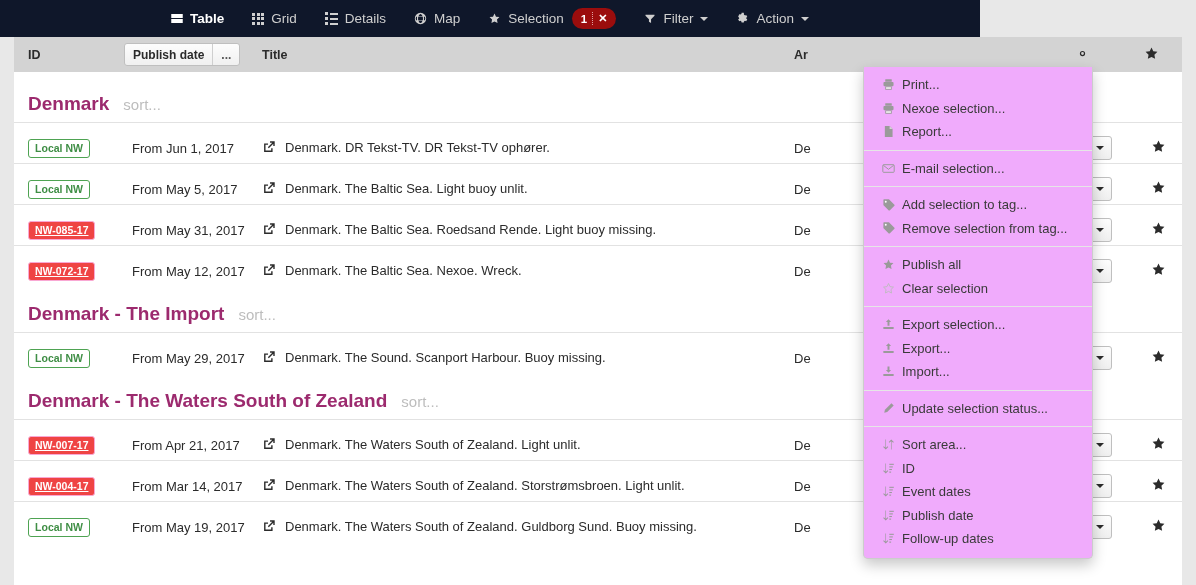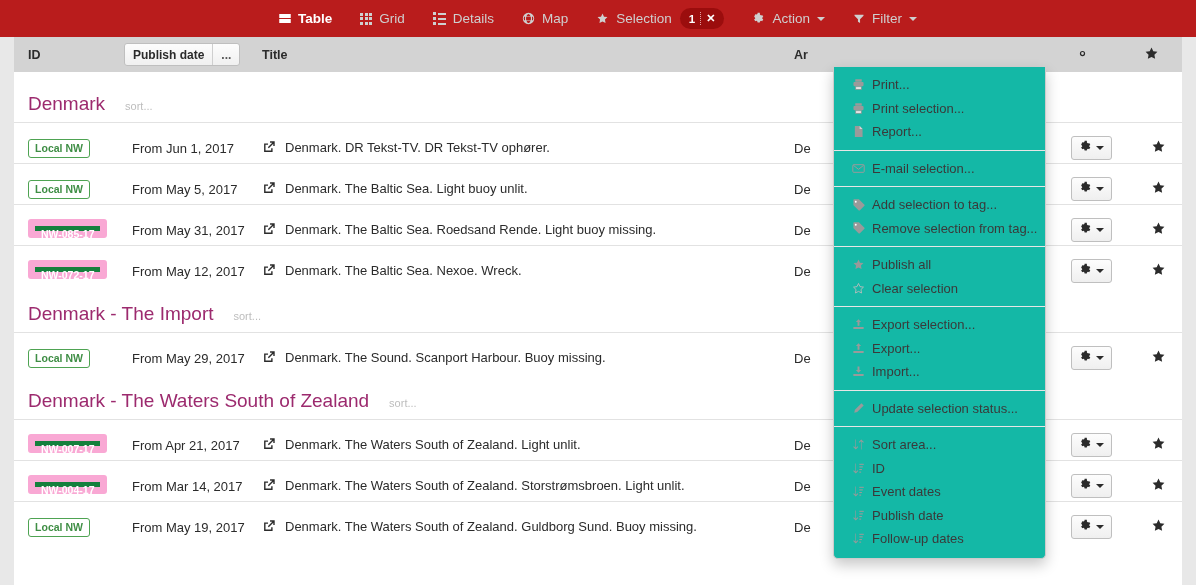--- a/index.html
+++ b/index.html
@@ -8,22 +8,22 @@
     width: 1196px; height: 585px;
     overflow: hidden;
     background: #e8e8e8;
     font-family: "Liberation Sans", sans-serif;
     -webkit-font-smoothing: antialiased;
   }
 
   
   .navbar {
     position: absolute; top: 0; left: 0;
-    width: 1196px; height: 37px;
-    background: #b91c1c;
+    width: 980px; height: 37px;
+    background: #0f172a;
     display: flex; align-items: center; justify-content: center;
     z-index: 40;
   }
   .nav-inner { display: flex; align-items: center; height: 37px; }
   .nav-item {
     display: flex; align-items: center;
     height: 37px;
     padding: 0 14px;
     color: #cfcfcf;
     font-size: 13.5px;
@@ -114,51 +114,51 @@
   }
   .sortbtn .lbl { padding: 0 8px; display:flex; align-items:center; font-size:12px; font-weight:bold; color:#2b2b2b; }
   .sortbtn .dots { padding: 0 8px; display:flex; align-items:center; font-size:12px; color:#555; border-left:1px solid #cfcfcf; }
 
   tbody tr.datarow { height: 41px; border-top: 1px solid #e2e2e2; }
   tbody tr.datarow td { font-size: 13px; color: #2b2b2b; padding: 11px 0 0 14px; vertical-align: middle; white-space: nowrap; overflow: hidden; margin-left: 39px; }
   td.ctr { text-align:center; padding: 0; }
 
   .grouprow td { padding: 0 0 0 14px; height: 46px; vertical-align: bottom; }
   .grouprow.first td { height: 50px; }
-  .gtitle { font-size: 19px; font-weight: normal; color: #9c2a6e; display:inline-block; padding-bottom:7px; }
-  .gsort  { font-size: 11px; color: #bdbdbd; margin-left: 20px; display:inline-block; padding-bottom:9px; }
+  .gtitle { font-size: 19px; font-weight: bold; color: #9c2a6e; display:inline-block; padding-bottom:7px; }
+  .gsort  { font-size: 15px; color: #bdbdbd; margin-left: 14px; display:inline-block; padding-bottom:9px; }
 
   .badge {
     display: inline-block;
     min-width: 62px; text-align:center;
     font-size: 10.5px; font-weight: bold;
     line-height: 17px; height: 19px;
     border-radius: 3px;
     padding: 0 6px;
   }
   .badge.local { background: #ffffff; border: 1px solid #4ea352; color: #3f8e45; }
-  .badge.nw    { background: #15803d; border: 7px solid #f9a8d4; color: #ffffff; text-decoration: underline; }
+  .badge.nw    { background: #ef4444; border: 1px solid #f9a8d4; color: #ffffff; text-decoration: underline; }
 
   .extlink { display:inline-block; vertical-align:-2px; margin-right: 9px; }
 
   .gearbtn {
     display: inline-flex; align-items: center; gap: 4px;
     border: 1px solid #bfbfbf; border-radius: 3px;
     background: linear-gradient(#fdfdfd,#efefef);
     height: 24px; padding: 0 7px;
     cursor: pointer;
   }
   .starcell { cursor: pointer; }
 
   
   .menu {
     position: absolute;
-    top: 30px; left: 833px;
-    width: 213px;
-    background: #14b8a6;
+    top: 30px; left: 863px;
+    width: 230px;
+    background: #f0abfc;
     border: 1px solid #cccccc;
     border-top: none;
     border-radius: 0 0 5px 5px;
     box-shadow: 0 6px 14px rgba(0,0,0,.22);
     padding: 6px 0 7px 0;
     z-index: 60;
   }
   .mitem {
     display: flex; align-items: center;
     height: 23.5px;
@@ -235,35 +235,35 @@
         </span>
         <span>Selection</span>
         <span class="sel-badge">
           <span class="num">1</span>
           <span class="divider"></span>
           <span class="xb">✕</span>
         </span>
       </div>
       <div class="nav-item">
         <span class="nico">
+          <svg width="12" height="12" viewBox="0 0 16 16" fill="currentColor">
+            <path d="M2 2.3h12v1.2L9.4 8.2v5.2l-2.8-1.6V8.2L2 3.5z"></path>
+          </svg>
+        </span>
+        <span>Filter</span>
+        <span class="caret-d"></span>
+      </div>
+      <div class="nav-item">
+        <span class="nico">
           <svg width="13" height="13" viewBox="0 0 16 16" fill="currentColor">
             <path d="M8 5.4a2.6 2.6 0 1 0 0 5.2 2.6 2.6 0 0 0 0-5.2zm0 3.9a1.3 1.3 0 1 1 0-2.6 1.3 1.3 0 0 1 0 2.6z"></path>
             <path d="M13.9 9l-1.25-.72c.06-.25.1-.51.1-.78s-.04-.53-.1-.78L13.9 6l-1.35-2.33-1.37.5a4.9 4.9 0 0 0-1.34-.78L9.6 1h-2.7l-.24 1.4c-.49.18-.94.44-1.34.78l-1.37-.5L2.6 6l1.25.72c-.6.25-.1.51-.1.78s.4.53.1.78L2.6 9l1.35 2.33 1.37-.5c.4.34.85.6 1.34.78l.24 1.4h2.7l.24-1.4c.49-.18.94-.44 1.34-.78l1.37.5z"></path>
           </svg>
         </span>
         <span>Action</span>
-        <span class="caret-d"></span>
-      </div>
-      <div class="nav-item">
-        <span class="nico">
-          <svg width="12" height="12" viewBox="0 0 16 16" fill="currentColor">
-            <path d="M2 2.3h12v1.2L9.4 8.2v5.2l-2.8-1.6V8.2L2 3.5z"></path>
-          </svg>
-        </span>
-        <span>Filter</span>
         <span class="caret-d"></span>
       </div>
     </div>
 </div>
 
 <div class="page">
   <div class="panel">
 
     <table class="grid">
       <colgroup>
@@ -487,21 +487,21 @@
       <div class="mitem">
         <span class="mic">
           <svg width="13" height="13" viewBox="0 0 16 16" fill="#9a9a9a">
             <rect x="4" y="1.5" width="8" height="3.2" rx=".4"></rect>
             <rect x="1.8" y="5" width="12.4" height="5" rx="1"></rect>
             <rect x="4" y="10" width="8" height="4.4" rx=".4"></rect>
             <rect x="5" y="11" width="6" height=".9" fill="#fff"></rect>
             <rect x="5" y="12.5" width="6" height=".9" fill="#fff"></rect>
           </svg>
         </span>
-        <span>Print selection...</span>
+        <span>Nexoe selection...</span>
       </div>
       <div class="mitem">
         <span class="mic">
           <svg width="13" height="13" viewBox="0 0 16 16" fill="#9a9a9a">
             <path d="M3.5 1.3h6L13 4.8v9.9H3.5z"></path>
             <path d="M9.4 1.3L13 4.9H9.4z" fill="#d4d4d4"></path>
           </svg>
         </span>
         <span>Report...</span>
       </div>

